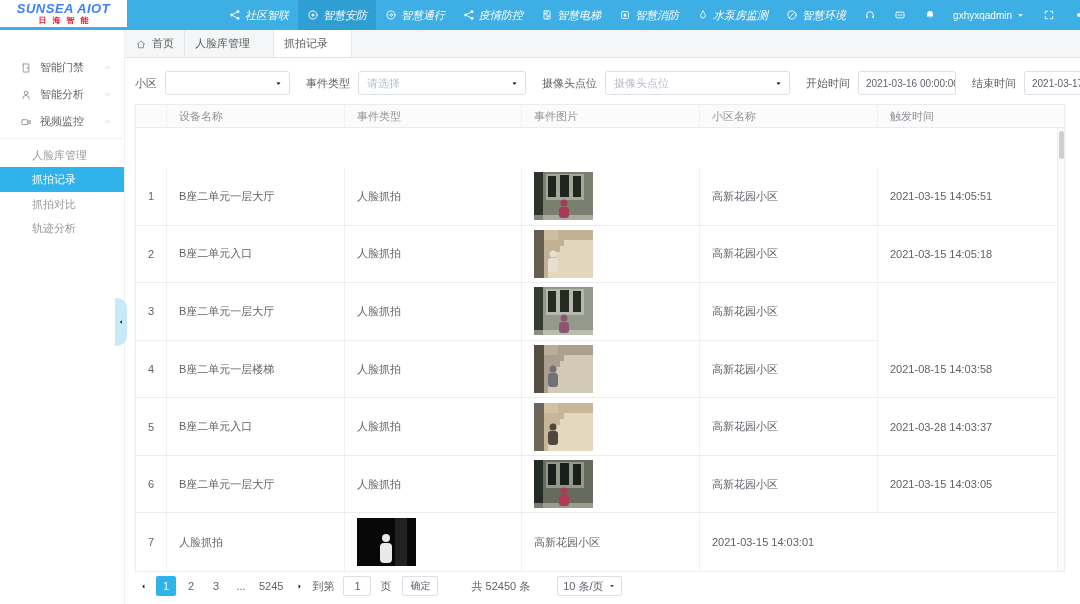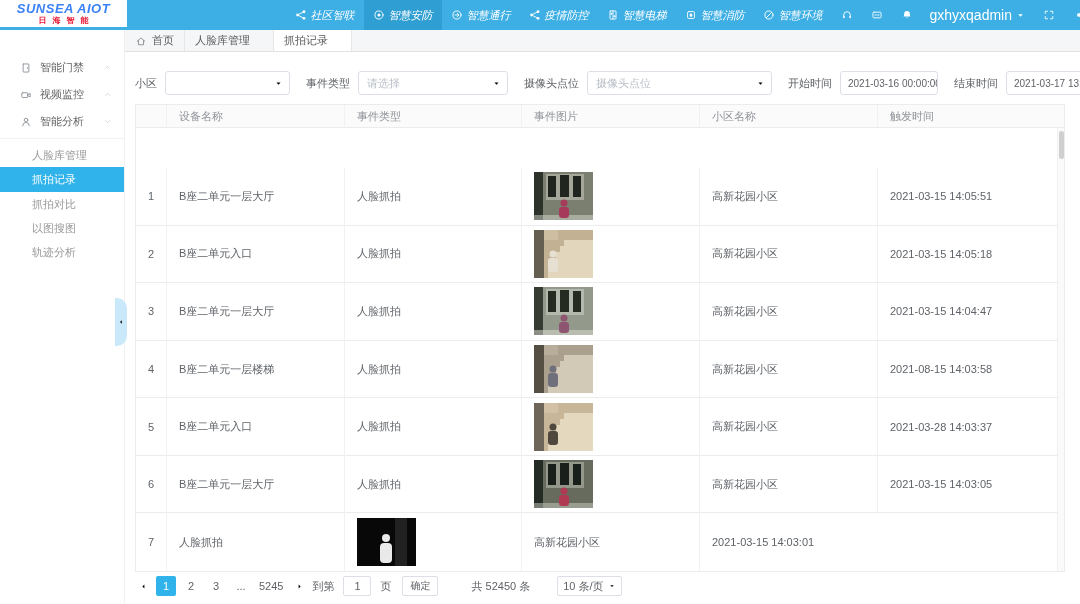--- a/index.html
+++ b/index.html
@@ -12,21 +12,21 @@
   .ic svg { width:12px; height:12px; display:block; fill:currentColor; }
   .ic svg .st { stroke:currentColor; fill:none; stroke-width:1.2; stroke-linecap:round; stroke-linejoin:round; }
 
   
   .topbar { position:absolute; top:0; left:0; width:1080px; height:30px; background:#3dafe4; display:flex; align-items:stretch; z-index:20; overflow:hidden; }
   .topnav { display:flex; margin-left:auto; }
   .nav-item { display:flex; align-items:center; gap:4px; padding:0 9px; color:#fff; font-size:11px; cursor:pointer; white-space:nowrap;font-style:italic; }
   .nav-item.active { background:#2f9ed2; }
   .top-icons { display:flex; align-items:center; }
   .icon-btn { padding:0 9px; height:30px; color:#fff; display:flex; align-items:center; cursor:pointer; }
-  .user { display:flex; align-items:center; gap:4px; color:#fff; font-size:14px; padding:0 8px; cursor:pointer; white-space:nowrap; }
+  .user { display:flex; align-items:center; gap:4px; color:#fff; font-size:10px; padding:0 8px; cursor:pointer; white-space:nowrap; }
   .user .ic svg { width:9px; height:9px; }
   .win-icon { padding:0 10px; color:#fff; display:flex; align-items:center; cursor:pointer; }
   .win-icon.clip { padding-right:0; margin-right:-7px; }
 
   .logo { position:absolute; top:0; left:0; width:127px; height:27px; background:#fff; z-index:25; display:flex; flex-direction:column; align-items:center; justify-content:center; }
   .logo1 { color:#3b82f6; font-weight:bold; font-style:italic; font-size:13px; line-height:13px; letter-spacing:.5px; }
   .logo2 { color:#e8132f; font-weight:bold; font-size:8px; line-height:9px; letter-spacing:6px; margin-top:1px; padding-left:6px; }
 
   
   .sidebar { position:absolute; top:30px; left:0; width:125px; bottom:0; background:#fff; border-right:1px solid #f0f0f0; padding-top:24px; z-index:15; }
@@ -35,38 +35,38 @@
   .group-head .chev { margin-left:auto; color:#c0c4cc; }
   .group-head .chev svg { width:9px; height:9px; }
   .submenu { border-top:1px solid #f2f2f2; margin-top:3px; padding-top:4px; }
   .sub-item { height:24px; display:flex; align-items:center; padding-left:32px; font-size:11px; color:#999; cursor:pointer; }
   .sub-item.active { background:#2fb3ea; color:#fff; height:25px; }
 
   .collapse-handle { position:absolute; left:115px; top:298px; width:12px; height:48px; background:#c9e9fb; border-radius:0 10px 10px 0; z-index:30; display:flex; align-items:center; justify-content:center; color:#fff; cursor:pointer; }
   .collapse-handle svg { width:8px; height:8px; }
 
   
-  .tabbar { position:absolute; top:30px; left:125px; right:0; height:22px; background:#f5f6f7; border-bottom:1px solid #e2e2e2; display:flex; z-index:10; }
+  .tabbar { position:absolute; top:30px; left:125px; right:0; height:28px; background:#f5f6f7; border-bottom:1px solid #e2e2e2; display:flex; z-index:10; }
   .tab { display:flex; align-items:center; gap:5px; padding:0 10px; font-size:11px; color:#5a5a5a; border-right:1px solid #e6e6e6; cursor:pointer; }
   .tab.active { background:#fff; }
   .tab .home-ic { color:#8a8a8a; }
   .tab .close { color:#b8b8b8; display:flex; }
   .tab .close svg { width:8px; height:8px; }
 
   
   .content { position:absolute; top:57px; left:125px; right:0; bottom:0; background:#fff; }
 
   .filters { position:absolute; top:13px; left:10px; height:26px; display:flex; align-items:center; font-size:11px; color:#606266; white-space:nowrap; }
   .flabel { margin-right:8px; }
   .select { height:24px; border:1px solid #dcdfe6; border-radius:3px; background:#fff; display:flex; align-items:center; padding:0 6px 0 8px; cursor:pointer; margin-right:16px; }
   .select .val { flex:1; overflow:hidden; }
   .select .caret { color:#c0c4cc; margin-left:4px; display:flex; }
   .select .caret svg { width:9px; height:9px; }
   .placeholder { color:#b8bdc6; }
-  .w125 { width:125px; } .w150 { width:150px; } .w185 { width:185px; }
+  .w125 { width:125px; } .w150 { width:168px; } .w185 { width:185px; }
   .dateinput { width:98px; height:24px; border:1px solid #dcdfe6; border-radius:3px; background:#fff; display:flex; align-items:center; padding:0 7px; font-size:10px; color:#606266; margin-right:16px; cursor:text; overflow:hidden; white-space:nowrap; }
 
   
   .table { position:absolute; top:47px; left:10px; width:930px; height:468px; border:1px solid #ececec; font-size:11px; display:flex; flex-direction:column; background:#fff; }
   .trow { display:grid; grid-template-columns:31px 178px 177px 178px 178px 1fr; }
   .thead-row { height:23px; background:#fbfbfb; flex:none; }
   .thead-row .cell { color:#909399; }
   .tbody { flex:1; display:flex; flex-direction:column; }
   .tbody .trow { flex:1; }
   .cell { display:flex; align-items:center; padding-left:12px; border-right:1px solid #f1f1f1; border-bottom:1px solid #ececec; overflow:hidden; color:#5f6368; }
@@ -149,20 +149,28 @@
           <svg viewBox="0 0 16 16">
             <rect x="3.4" y="3.4" width="9.2" height="9.2" rx="1.6" class="st"></rect>
             <path d="M8 5.4c-1.2 1.3-1.9 2.3-1.9 3.1a1.9 1.9 0 0 0 3.8 0c0-.8-.7-1.8-1.9-3.1z"></path>
           </svg>
         </span>
         <span>智慧消防</span>
       </div>
       <div class="nav-item">
         <span class="ic ">
           <svg viewBox="0 0 16 16">
+            <path class="st" d="M8 2.8C5.9 5.6 4.9 7.4 4.9 9a3.1 3.1 0 0 0 6.2 0c0-1.6-1-3.4-3.1-6.2z"></path>
+          </svg>
+        </span>
+        <span>水泵房监测</span>
+      </div>
+      <div class="nav-item">
+        <span class="ic ">
+          <svg viewBox="0 0 16 16">
             <circle cx="8" cy="8" r="5.4" class="st"></circle>
             <path class="st" d="M4.6 11.4C7 9 9 7 11.4 4.6"></path>
           </svg>
         </span>
         <span>智慧环境</span>
       </div>
     </nav>
   <div class="top-icons" id="top-icon-buttons">
       <div class="icon-btn">
         <span class="ic ">
@@ -235,57 +243,54 @@
       <span>智能门禁</span>
       <span class="chev"><span class="ic ">
           <svg viewBox="0 0 16 16">
             <path class="st" d="M4.4 9.6 8 6l3.6 3.6"></path>
           </svg>
         </span></span>
     </div>
     <div class="group-head">
       <span class="ic gic">
         <svg viewBox="0 0 16 16">
+          <circle cx="8" cy="5.4" r="2.4" class="st"></circle>
+          <path class="st" d="M3.6 13a4.4 4.4 0 0 1 8.8 0"></path>
+        </svg>
+      </span>
+      <span>智能分析</span>
+      <span class="chev"><span class="ic ">
+          <svg viewBox="0 0 16 16">
+            <path class="st" d="M4.4 6.4 8 10l3.6-3.6"></path>
+          </svg>
+        </span></span>
+    </div>
+    <div class="group-head">
+      <span class="ic gic">
+        <svg viewBox="0 0 16 16">
           <rect x="2.4" y="5" width="8" height="6.4" rx="1" class="st"></rect>
           <path class="st" d="M10.4 7.4 13.6 5.9v4.6l-3.2-1.5z"></path>
         </svg>
       </span>
       <span>视频监控</span>
       <span class="chev"><span class="ic ">
           <svg viewBox="0 0 16 16">
             <path class="st" d="M4.4 9.6 8 6l3.6 3.6"></path>
-          </svg>
-        </span></span>
-    </div>
-    <div class="group-head">
-      <span class="ic gic">
-        <svg viewBox="0 0 16 16">
-          <circle cx="8" cy="5.4" r="2.4" class="st"></circle>
-          <path class="st" d="M3.6 13a4.4 4.4 0 0 1 8.8 0"></path>
-        </svg>
-      </span>
-      <span>智能分析</span>
-      <span class="chev"><span class="ic ">
-          <svg viewBox="0 0 16 16">
-            <path class="st" d="M4.4 6.4 8 10l3.6-3.6"></path>
           </svg>
         </span></span>
     </div>
     <div class="submenu">
       <div class="sub-item">
         <span>人脸库管理</span>
       </div>
       <div class="sub-item active">
         <span>抓拍记录</span>
       </div>
       <div class="sub-item">
         <span>抓拍对比</span>
-      </div>
-      <div class="sub-item">
-        <span>以图搜图</span>
       </div>
       <div class="sub-item">
         <span>轨迹分析</span>
       </div>
     </div>
   </aside>
 
 <div class="collapse-handle" id="collapse-handle">
     <svg viewBox="0 0 16 16">
       <path class="st" d="M9.6 4.4 6 8l3.6 3.6"></path>
@@ -418,21 +423,20 @@
               <rect x="12" y="2" width="38" height="26" fill="#dde0d6" opacity=".45"></rect>
               <rect x="14" y="4" width="8" height="21" fill="#262b22"></rect>
               <rect x="26" y="3" width="9" height="22" fill="#262b22"></rect>
               <rect x="39" y="4" width="8" height="21" fill="#262b22"></rect>
               <rect y="43" width="59" height="5" fill="#dde0d6" opacity=".5"></rect>
               <circle cx="30" cy="31" r="3.5" fill="#8d5570"></circle>
               <rect x="25" y="35" width="10" height="11" rx="3" fill="#8d5570"></rect>
             </svg>
           </div>
           <div class="cell">高新花园小区</div>
-          <div class="cell last">2021-03-15 14:04:47</div>
         </div>
         <div class="trow">
           <div class="cell idx">4</div>
           <div class="cell">B座二单元一层楼梯</div>
           <div class="cell">人脸抓拍</div>
           <div class="cell">
             <svg class="thumb" width="59" height="48" viewBox="0 0 59 48">
               <rect width="59" height="48" fill="#ab9f8d"></rect>
               <rect width="10" height="48" fill="#3f3931" opacity=".8"></rect>
               <path d="M59 10 30 10 30 16 26 16 26 22 22 22 22 28 18 28 18 36 14 36 14 48 59 48 Z" fill="#d2c9b6"></path>

